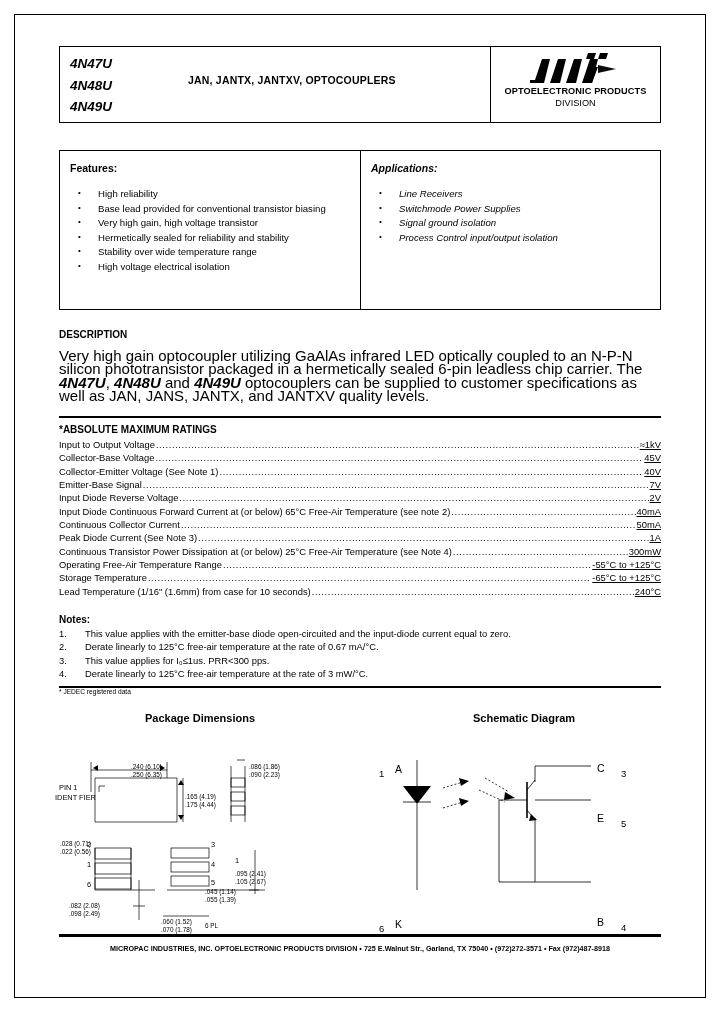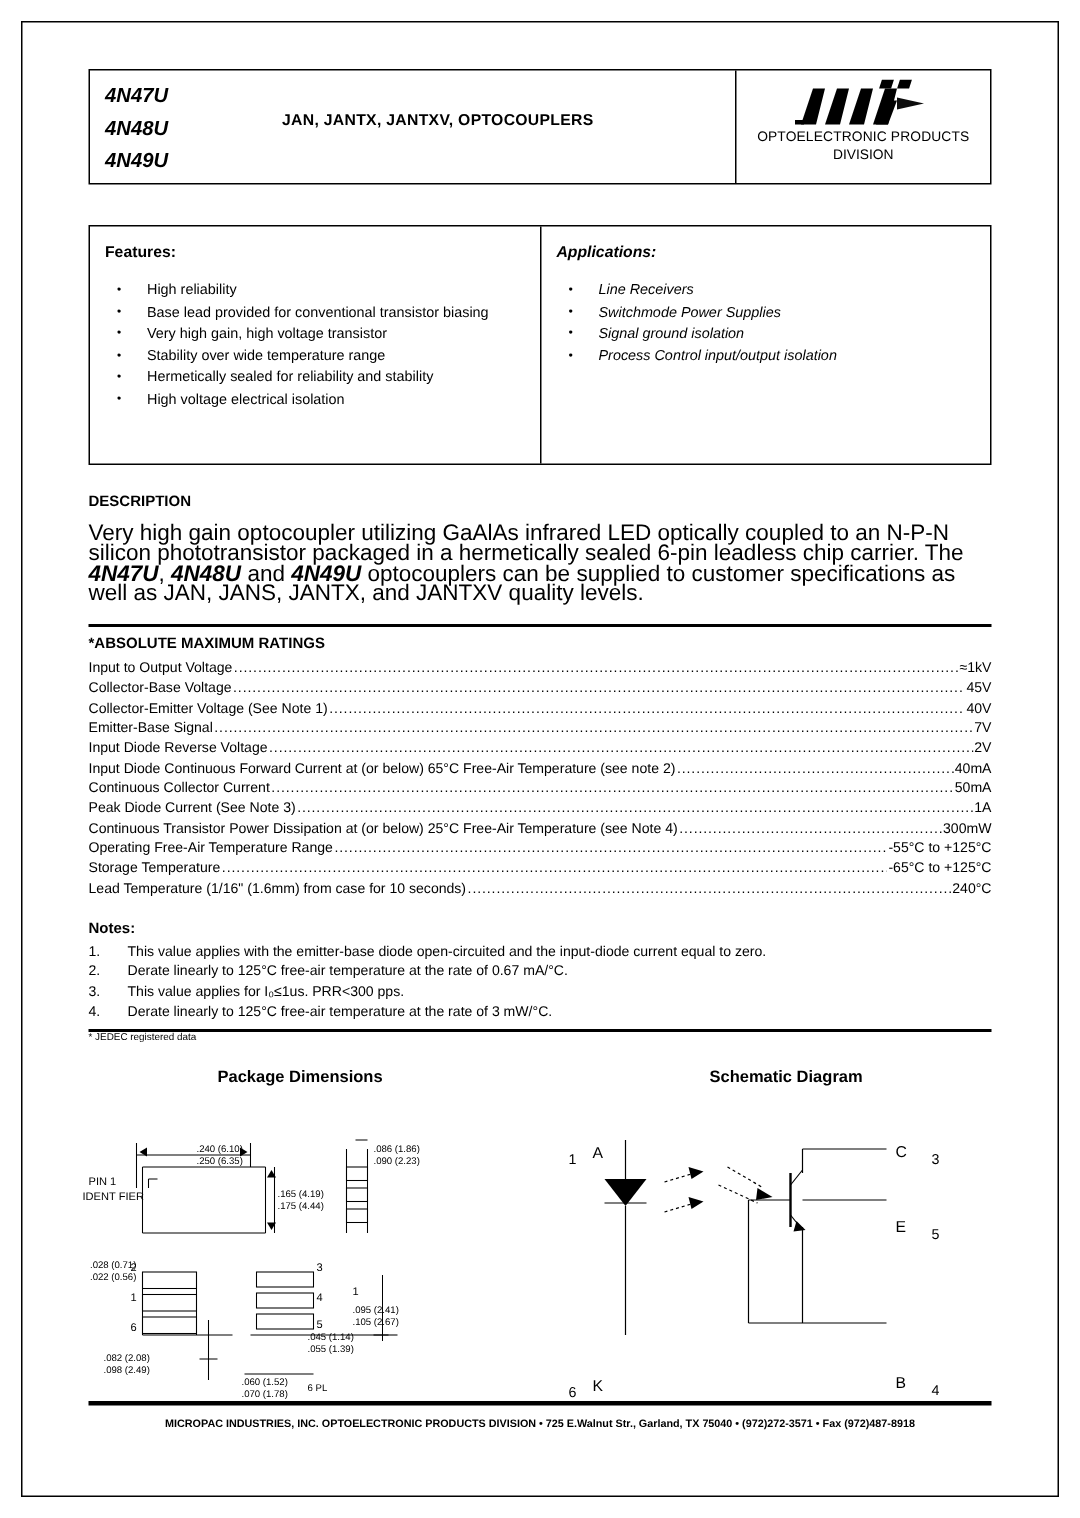--- a/index.html
+++ b/index.html
@@ -78,21 +78,21 @@
   .logo-mii {
     margin-top: 5px;
     height: 33px;
     display: flex;
     align-items: center;
     justify-content: center;
   }
   .logo-mii svg { display: block; }
   .logo-text1 {
     font-size: 9.2px;
-    font-weight: normal;
+    font-weight: bold;
     letter-spacing: 0.1px;
     line-height: 12px;
   }
   .logo-text2 {
     font-size: 9.2px;
     font-weight: normal;
     line-height: 12px;
   }
 
   
@@ -180,21 +180,21 @@
   }
   .rating-label { flex: 0 0 auto; }
   .rating-dots {
     flex: 1 1 auto;
     overflow: hidden;
     white-space: nowrap;
     font-size: 9.4px;
     letter-spacing: 0.6px;
     margin: 0 1px;
   }
-  .rating-value { flex: 0 0 auto; }
+  .rating-value { flex: 0 0 auto; text-decoration: underline; }
 
   
   #notes-title { left: 59px; top: 614px; }
   .notes-list {
     position: absolute;
     left: 59px;
     top: 627px;
     width: 602px;
   }
   .note-row {
@@ -326,22 +326,22 @@
     </div>
   </div>
 
   <div class="boxrow">
     <div class="box-half">
       <div class="box-heading">Features:</div>
       <ul class="bullets">
         <li>High reliability</li>
         <li>Base lead provided for conventional transistor biasing</li>
         <li>Very high gain, high voltage transistor</li>
+        <li>Hermetically sealed for reliability and stability</li>
         <li>Stability over wide temperature range</li>
-        <li>Hermetically sealed for reliability and stability</li>
         <li>High voltage electrical isolation</li>
       </ul>
     </div>
     <div class="box-half right">
       <div class="box-heading">Applications:</div>
       <ul class="bullets">
         <li>Line Receivers</li>
         <li>Switchmode Power Supplies</li>
         <li>Signal ground isolation</li>
         <li>Process Control input/output isolation</li>

